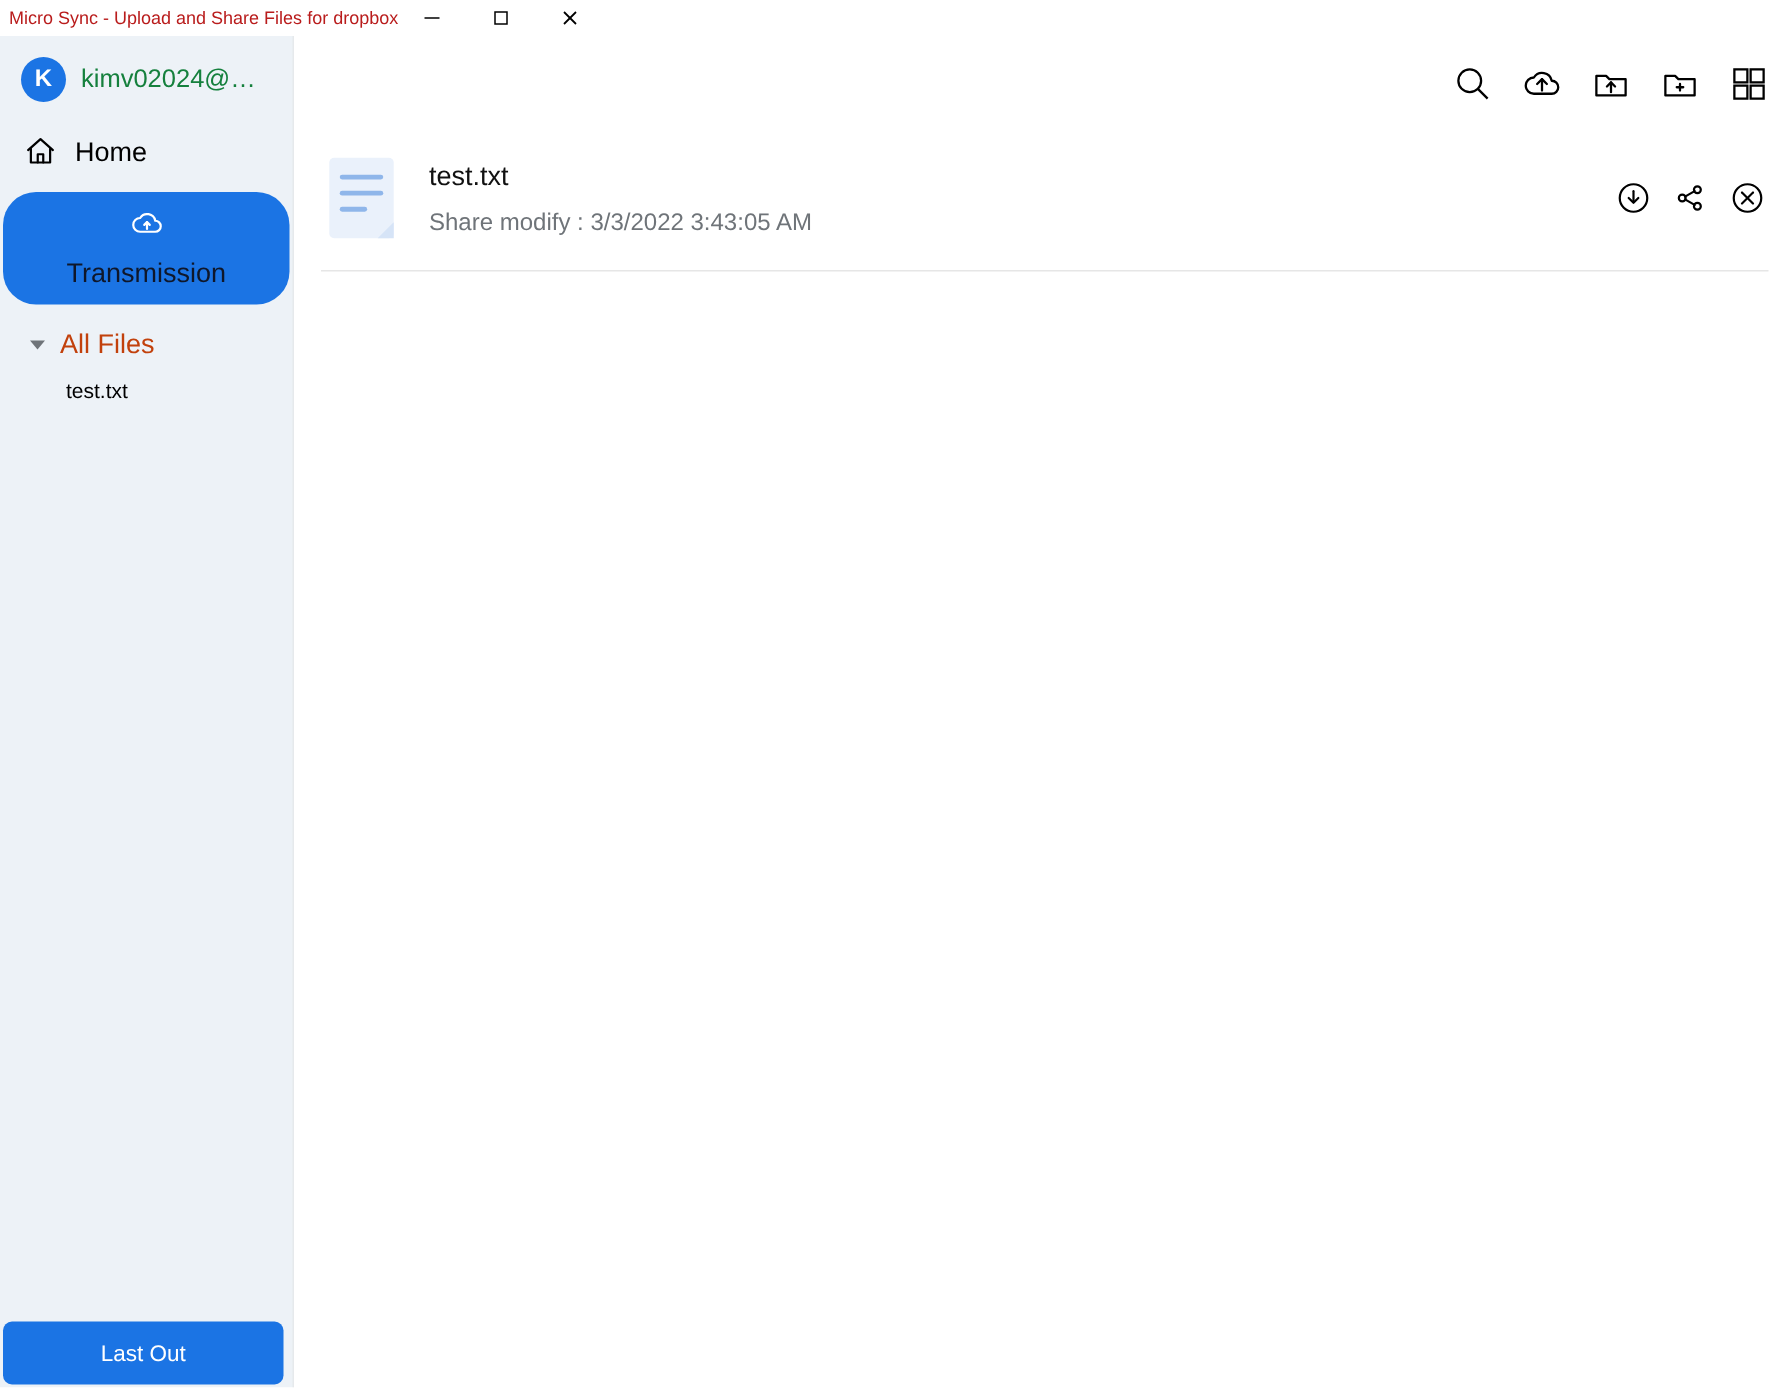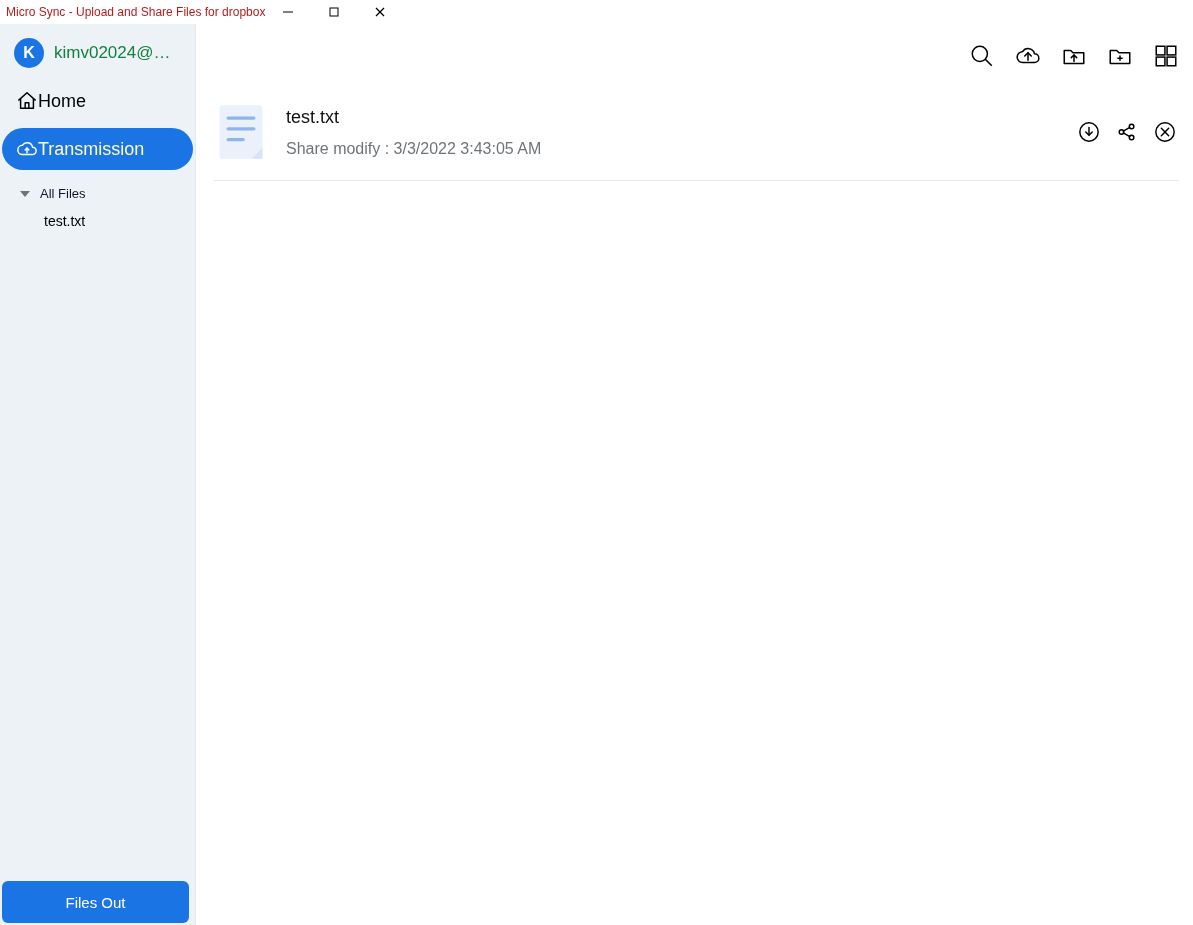--- a/index.html
+++ b/index.html
@@ -13,26 +13,26 @@
     .win-btn svg { width: 12px; height: 12px; }
 
     .app { display: flex; height: 901px; }
 
     
     .sidebar { width: 196px; background: #edf2f7; border-right: 1px solid #e6e9ec; display: flex; flex-direction: column; position: relative; }
     .account { display: flex; align-items: center; gap: 10px; padding: 14px 12px 12px 14px; }
     .avatar { width: 30px; height: 30px; border-radius: 50%; background: #1b74e4; color: #fff; display: flex; align-items: center; justify-content: center; font-weight: 700; font-size: 16px; }
     .account-name { color: #15803d; font-size: 17px; white-space: nowrap; overflow: hidden; }
 
-    .nav-item { display: flex; align-items: center; gap: 0; padding: 10px 14px; font-size: 18px; color: #000; border-radius: 22px; margin: 0 2px 6px 2px; }
-    .nav-item.active { background: #1f74ff; background: #1b74e4; color: #fef9c3; }
+    .nav-item { display: flex; align-items: center; gap: 12px; padding: 10px 14px; font-size: 18px; color: #000; border-radius: 22px; margin: 0 2px 6px 2px; }
+    .nav-item.active { background: #1f74ff; background: #1b74e4; color: #0f172a; flex-direction: column; }
     .nav-item .icon { width: 22px; height: 22px; display: flex; align-items: center; justify-content: center; }
 
     .tree { padding: 4px 0 0 0; }
-    .tree-row { display: flex; align-items: center; gap: 8px; padding: 6px 16px 6px 18px; font-size: 13px; color: #0f172a; }
+    .tree-row { display: flex; align-items: center; gap: 8px; padding: 6px 16px 6px 18px; font-size: 18px; color: #c2410c; }
     .tree-row .chev { width: 14px; height: 14px; display: flex; align-items: center; justify-content: center; }
     .tree-sub { padding-left: 44px; font-size: 14px; padding-top: 6px; padding-bottom: 6px; }
 
     .logout-btn { position: absolute; left: 2px; right: 6px; bottom: 2px; height: 42px; background: #1b74e4; color: #fff; border: none; border-radius: 6px; font-size: 15px; display: flex; align-items: center; justify-content: center; }
 
     
     .main { flex: 1; display: flex; flex-direction: column; }
     .toolbar { height: 64px; display: flex; align-items: center; justify-content: flex-end; padding: 0 14px; gap: 20px; }
     .tool-btn { width: 26px; height: 26px; display: flex; align-items: center; justify-content: center; }
     .tool-btn svg { width: 26px; height: 26px; }
@@ -111,21 +111,21 @@
             </svg>
         </span>
         <span>All Files</span>
       </div>
       <div class="tree-sub">
         <span>test.txt</span>
       </div>
     </div>
 
     <button class="logout-btn">
-      <span>Files Out</span>
+      <span>Last Out</span>
     </button>
   </div>
 
   <div class="main">
     <div class="toolbar">
       <div class="tool-btn">
         <svg viewBox="0 0 24 24" fill="none" stroke="#000" stroke-width="1.4">
             <circle cx="10" cy="10" r="7"></circle>
             <line x1="15" y1="15" x2="21" y2="21"></line>
           </svg>

